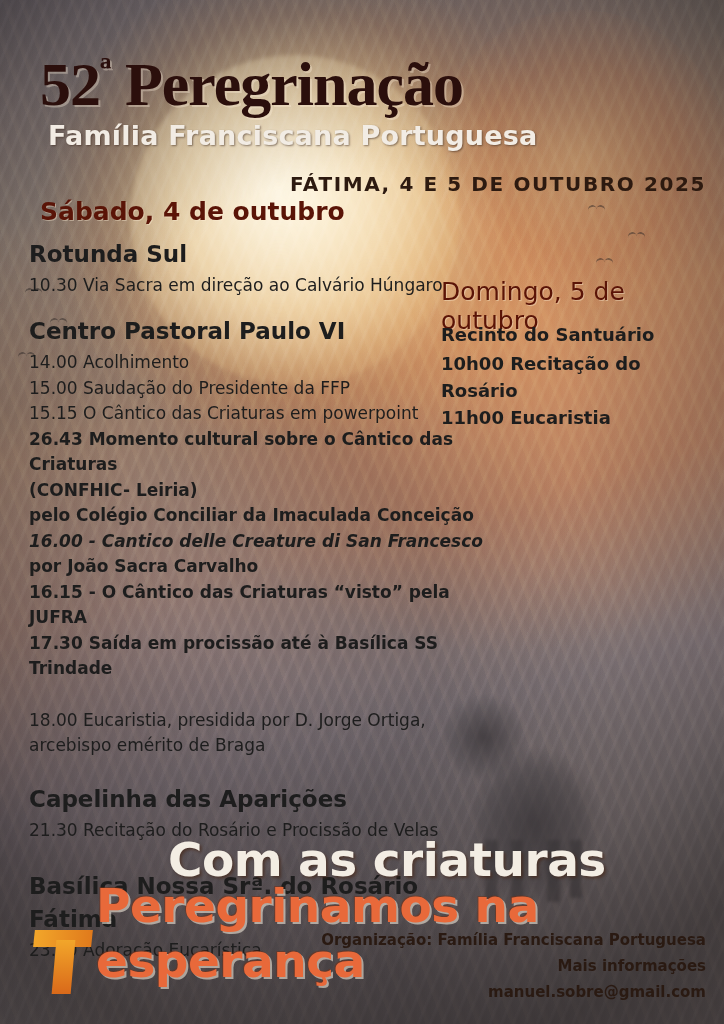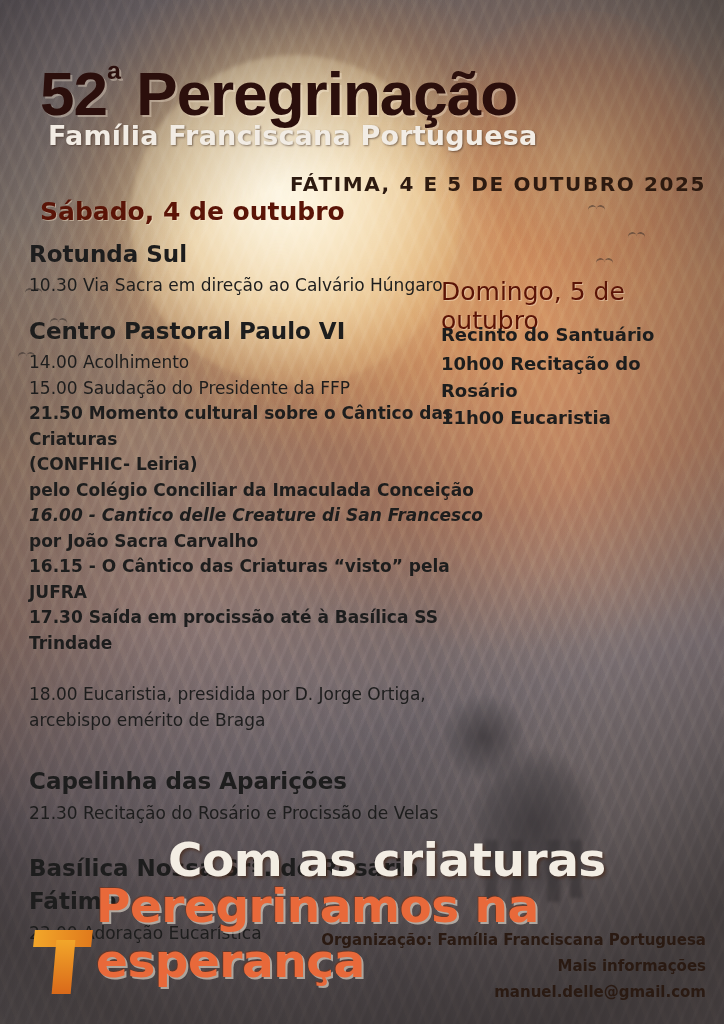--- a/index.html
+++ b/index.html
@@ -84,27 +84,27 @@
     top: 0; width: 9px; height: 8px;
     border-top: 2px solid rgba(40,35,35,0.85);
     border-radius: 60% 60% 0 0;
   }
   .bird::before { left: 0; transform: rotate(-12deg); }
   .bird::after  { left: 8px; transform: rotate(12deg); }
 
   
   .headline {
     position: absolute;
-    left: 40px; top: 58px;
+    left: 40px; top: 48px;
     font-size: 62px;
     font-weight: bold;
     letter-spacing: -1px;
     color: #2b0f0c;
     text-shadow: 2px 2px 0 rgba(255,240,220,0.35);
-    font-family: Liberation Sans, sans-serif;
+    font-family: Liberation Serif, serif;
   }
   .headline .sup { font-size: 38px; vertical-align: super; }
   .subhead {
     position: absolute;
     left: 48px; top: 120px;
     font-size: 27px;
     font-weight: bold;
     color: #f2ece4;
     letter-spacing: 0.2px;
     text-shadow: 1px 1px 2px rgba(60,40,30,0.55);
@@ -254,35 +254,36 @@
 
     <div class="block">
       <div class="venue">Rotunda Sul</div>
       <div class="line">10.30 Via Sacra em direção ao Calvário Húngaro</div>
     </div>
 
     <div class="block">
       <div class="venue">Centro Pastoral Paulo VI</div>
       <div class="line">14.00 Acolhimento</div>
       <div class="line">15.00 Saudação do Presidente da FFP</div>
-      <div class="line bold">21.50 Momento cultural sobre o Cântico das Criaturas</div>
+      <div class="line">15.15 O Cântico das Criaturas em powerpoint</div>
+      <div class="line bold">26.43 Momento cultural sobre o Cântico das Criaturas</div>
       <div class="line bold">(CONFHIC- Leiria)</div>
       <div class="line bold">pelo Colégio Conciliar da Imaculada Conceição</div>
       <div class="line bold"><span class="it">16.00 - Cantico delle Creature di San Francesco</span></div>
       <div class="line bold">por João Sacra Carvalho</div>
       <div class="line bold">16.15 - O Cântico das Criaturas “visto” pela JUFRA</div>
       <div class="line bold">17.30 Saída em procissão até à Basílica SS Trindade</div>
     </div>
 
     <div class="block" style="margin-top:26px;">
       <div class="line">18.00 Eucaristia, presidida por D. Jorge Ortiga,</div>
       <div class="line">arcebispo emérito de Braga</div>
     </div>
 
-    <div class="block" style="margin-top:32px;">
+    <div class="block" style="margin-top:24px;">
       <div class="venue">Capelinha das Aparições</div>
       <div class="line">21.30 Recitação do Rosário e Procissão de Velas</div>
     </div>
 
     <div class="block" style="margin-top:26px;">
       <div class="venue">Basílica Nossa Srª. do Rosário Fátima</div>
       <div class="line">23.00 Adoração Eucarística</div>
     </div>
 
   </div>
@@ -298,16 +299,16 @@
   <div class="slogan1">Com as criaturas</div>
   <div class="slogan2">Peregrinamos na esperança</div>
 
   <div class="tau">
     <div class="bar"></div>
     <div class="stem"></div>
   </div>
   <div class="footer">
     <div>Organização: Família Franciscana Portuguesa</div>
     <div>Mais informações</div>
-    <div>manuel.delle@gmail.com</div>
+    <div>manuel.sobre@gmail.com</div>
   </div>
 
 </div>
 
 </body></html>

